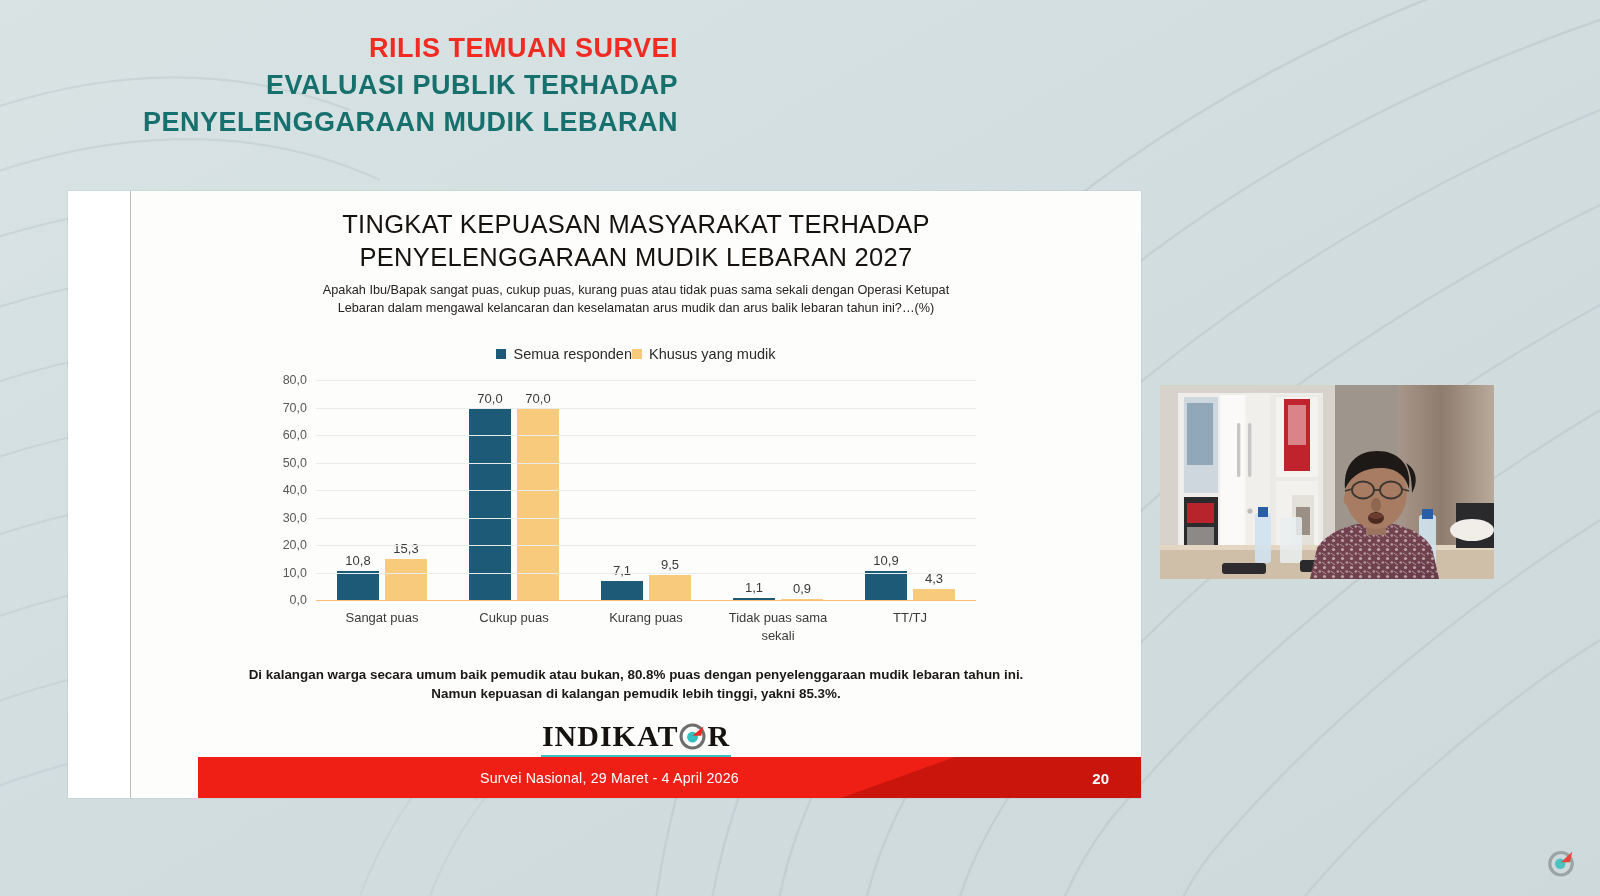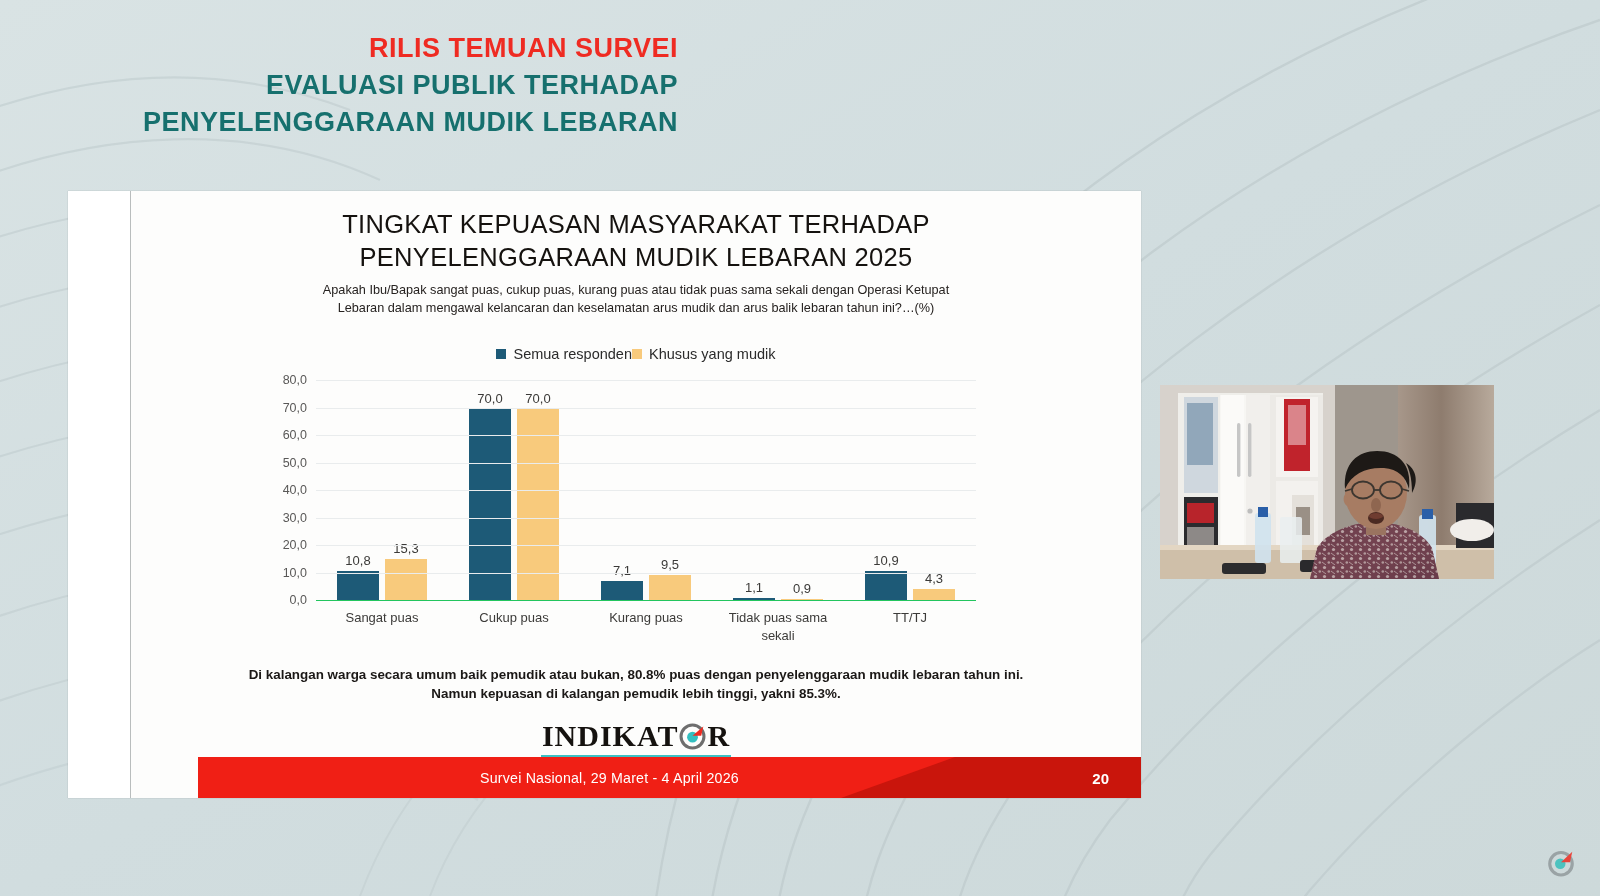--- a/index.html
+++ b/index.html
@@ -85,21 +85,21 @@
   }
   #plot-area {
     position: absolute;
     left: 185px; top: 10px;
     width: 660px; height: 220px;
   }
   .gridline {
     position: absolute; left: 0; width: 100%;
     height: 1px; background: #e9eced;
   }
-  .gridline.baseline { background: #22c55e; }
+  .gridline.baseline { background: #fdba74; }
   .ytick {
     position: absolute;
     right: 100%;
     margin-right: 9px;
     transform: translateY(-50%);
     font-size: 12.5px;
     color: #595857;
     white-space: nowrap;
   }
   #bars {
@@ -284,21 +284,21 @@
   <div class="line l1">RILIS TEMUAN SURVEI</div>
   <div class="line l2">EVALUASI PUBLIK TERHADAP</div>
   <div class="line l3">PENYELENGGARAAN MUDIK LEBARAN</div>
 </div>
 
 <div id="slide-frame">
   <div id="slide-inner">
 
     <div id="chart-title">
       <div>TINGKAT KEPUASAN MASYARAKAT TERHADAP</div>
-      <div>PENYELENGGARAAN MUDIK LEBARAN 2025</div>
+      <div>PENYELENGGARAAN MUDIK LEBARAN 2027</div>
     </div>
 
     <div id="chart-question">
       <div>Apakah Ibu/Bapak sangat puas, cukup puas, kurang puas atau tidak puas sama sekali dengan Operasi Ketupat</div>
       <div>Lebaran dalam mengawal kelancaran dan keselamatan arus mudik dan arus balik lebaran tahun ini?…(%)</div>
     </div>
 
     <div id="legend">
         <div class="legend-item">
           <span class="legend-swatch" style="background: rgb(29, 90, 119);"></span>

